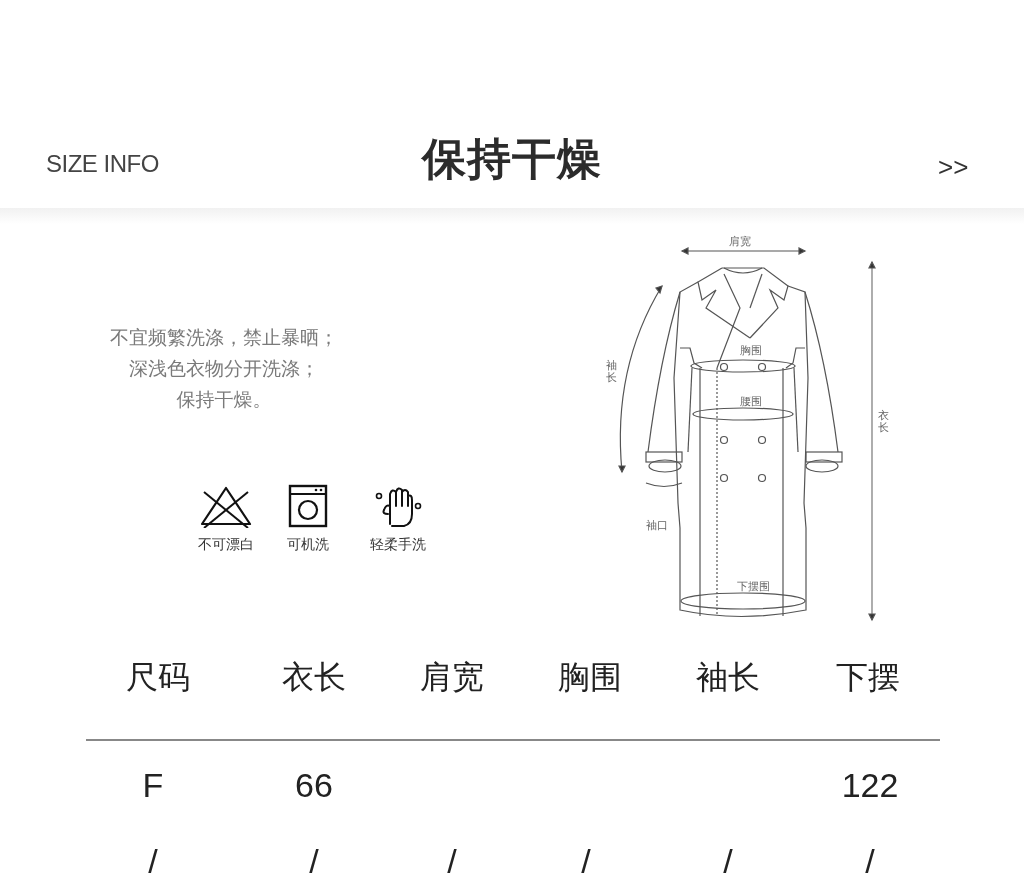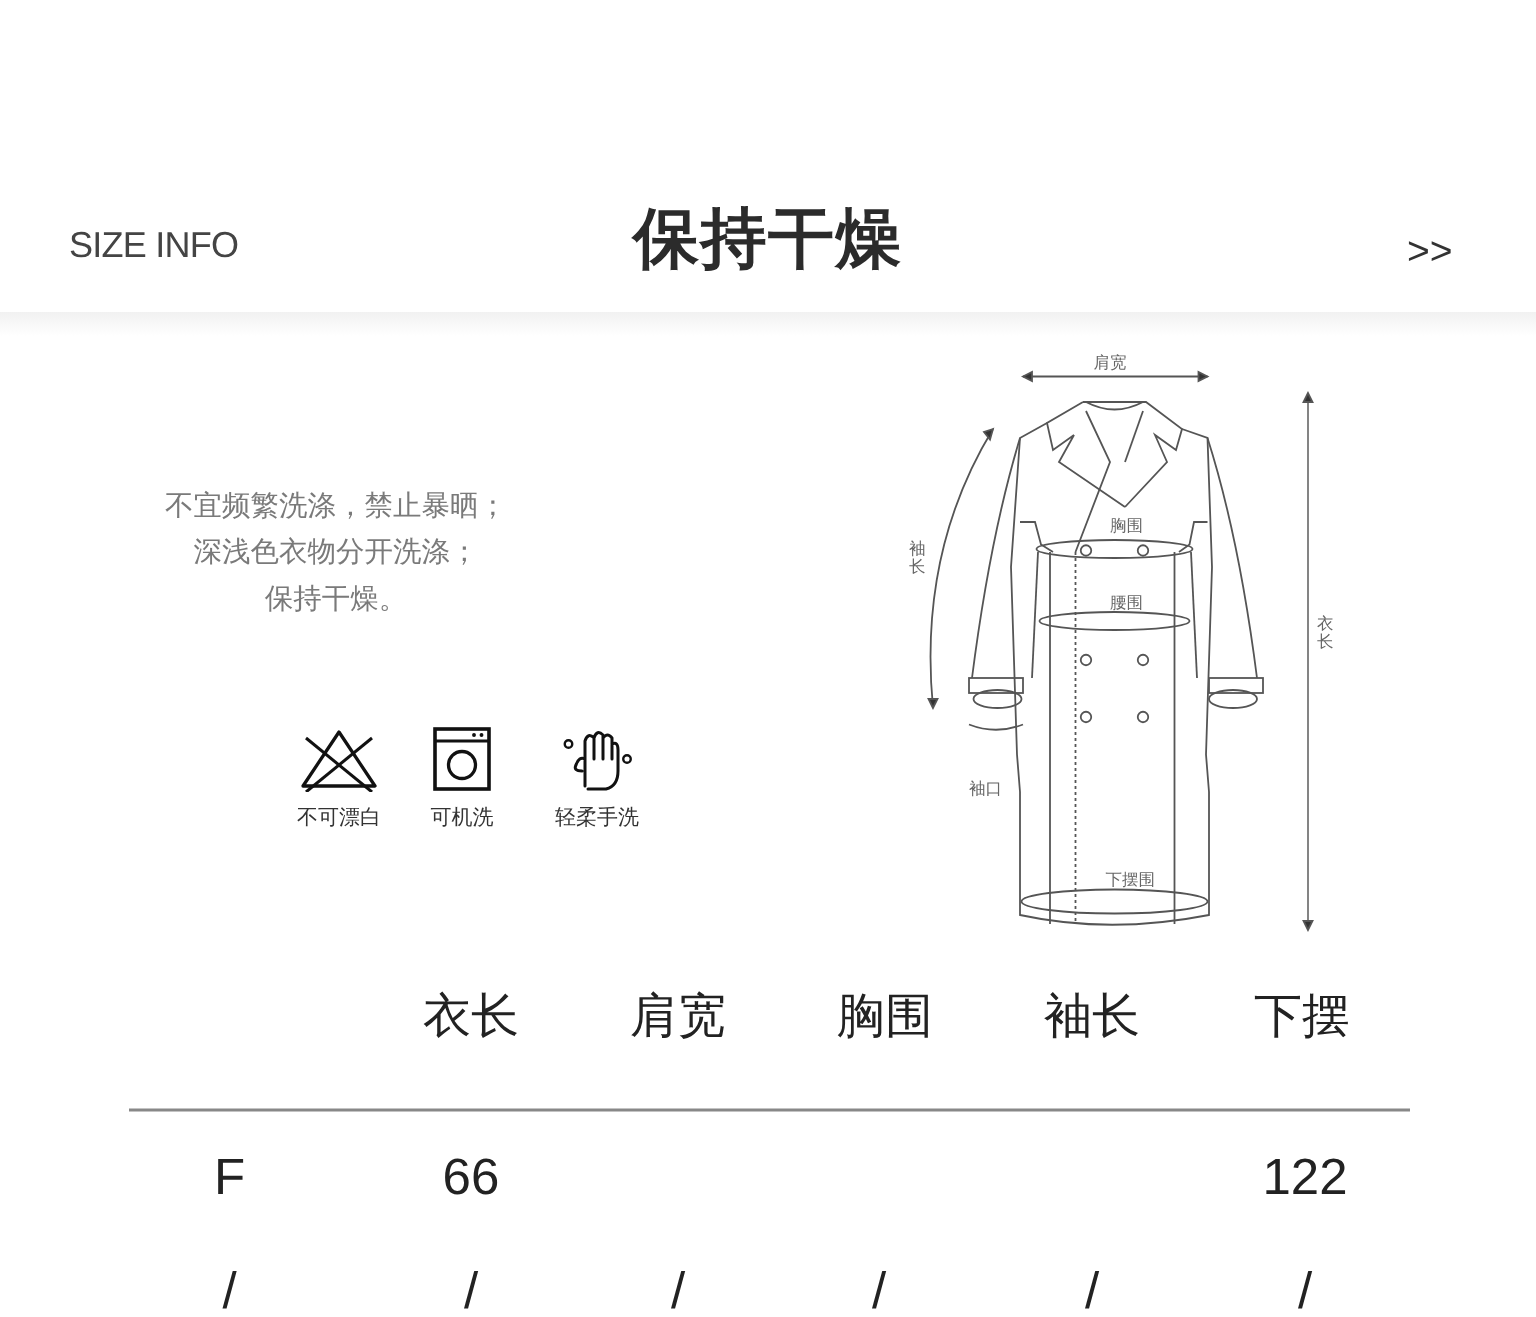--- a/index.html
+++ b/index.html
@@ -145,20 +145,21 @@
   <span class="dlabel" style="left:140px;top:115px;">胸围</span>
   <span class="dlabel" style="left:140px;top:166px;">腰围</span>
   <span class="vlabel" style="left:6px;top:132px;">袖长</span>
   <span class="dlabel" style="left:46px;top:262px;margin-top:28px;">袖口</span>
   <span class="dlabel" style="left:137px;top:351px;">下摆围</span>
   <span class="vlabel" style="left:278px;top:182px;">衣长</span>
 </div>
 
 <div class="size-table">
   <div class="thead">
+    <span style="left:2px;">尺码</span>
     <span style="left:158px;">衣长</span>
     <span style="left:296px;">肩宽</span>
     <span style="left:434px;">胸围</span>
     <span style="left:572px;">袖长</span>
     <span style="left:712px;">下摆</span>
     <div class="divider"></div>
   </div>
   <div class="trow row1">
     <span style="left:-3px;">F</span>
     <span style="left:158px;">66</span>

